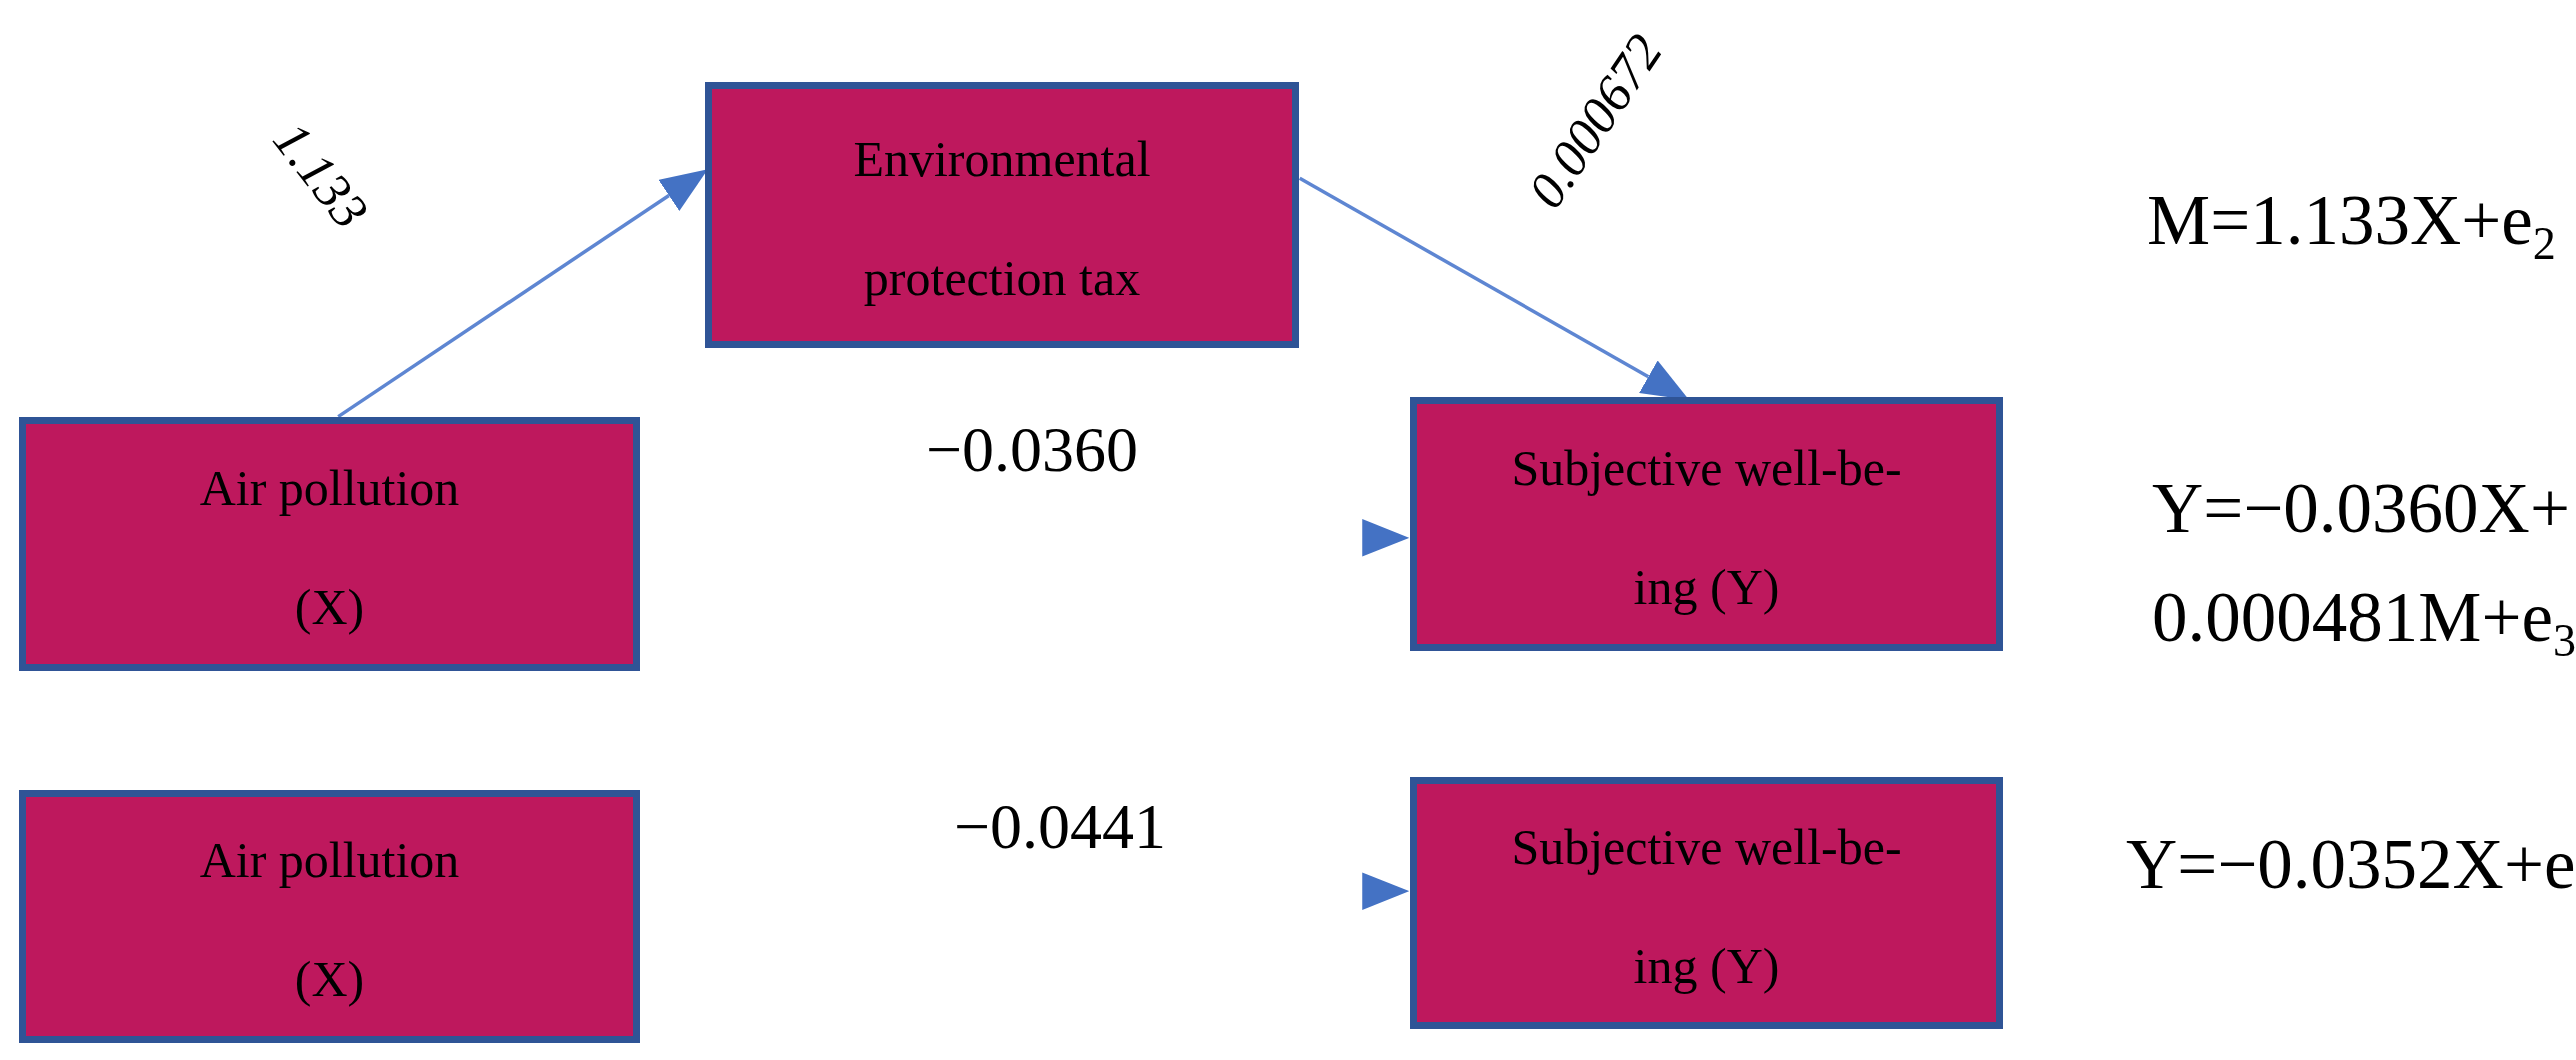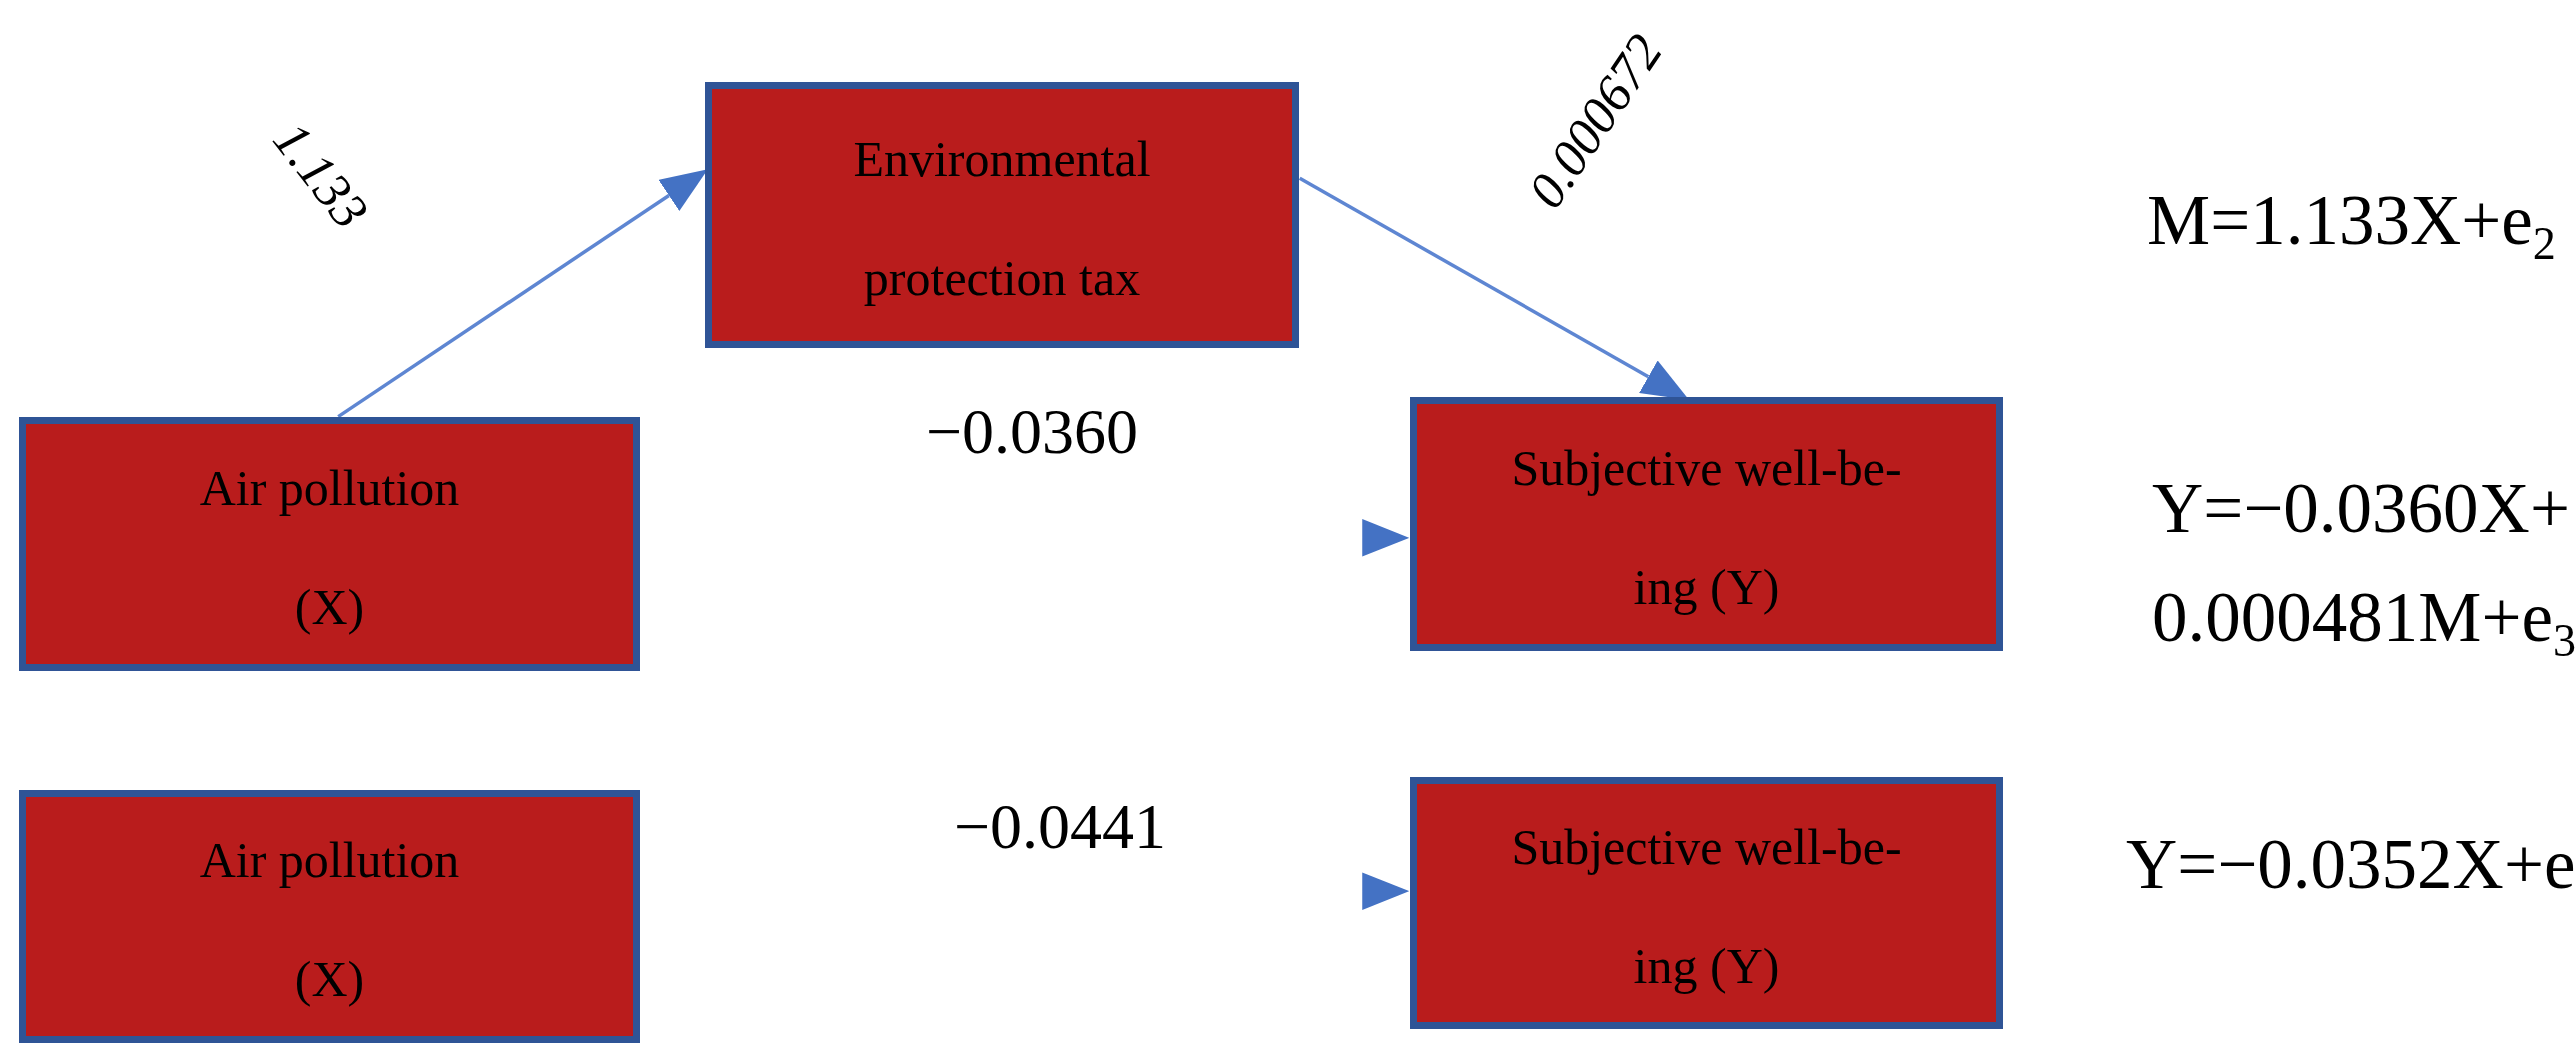--- a/index.html
+++ b/index.html
@@ -18,21 +18,21 @@
   }
   #arrow-layer {
     position: absolute;
     left: 0; top: 0;
     width: 2576px;
     height: 1060px;
   }
   .box {
     position: absolute;
     border: 7.8px solid #2F5496;
-    background: #b91c1c;
+    background: #be185d;
     display: flex;
     flex-direction: column;
     align-items: center;
     justify-content: center;
     text-align: center;
     font-size: 50px;
     line-height: 119px;
     padding-top: 7.8px;
     box-sizing: border-box;
   }
@@ -40,21 +40,21 @@
   .box-predictor-top   { left: 19px;   top: 417px;  width: 621px; height: 254px; }
   .box-outcome-top     { left: 1410px; top: 397px;  width: 593px; height: 254px; }
   .box-predictor-bot   { left: 19px;   top: 790px; width: 621px; height: 253px; }
   .box-outcome-bot     { left: 1410px; top: 777px;  width: 593px; height: 252px; }
 
   .path-label {
     position: absolute;
     font-size: 64px;
     white-space: nowrap;
   }
-  .label-x-to-y-direct { left: 1032px; top: 432px;  transform: translate(-50%, -50%); }
+  .label-x-to-y-direct { left: 1032px; top: 450px;  transform: translate(-50%, -50%); }
   .label-x-to-y-total  { left: 1060px; top: 827px; transform: translate(-50%, -50%); }
   .label-rotated {
     font-size: 52px;
     font-style: italic;
   }
   .label-x-to-m { left: 321px;  top: 175px; transform: translate(-50%, -50%) rotate(52deg); }
   .label-m-to-y { left: 1595px; top: 121px; transform: translate(-50%, -50%) rotate(-56deg); }
 
   .equation {
     position: absolute;

